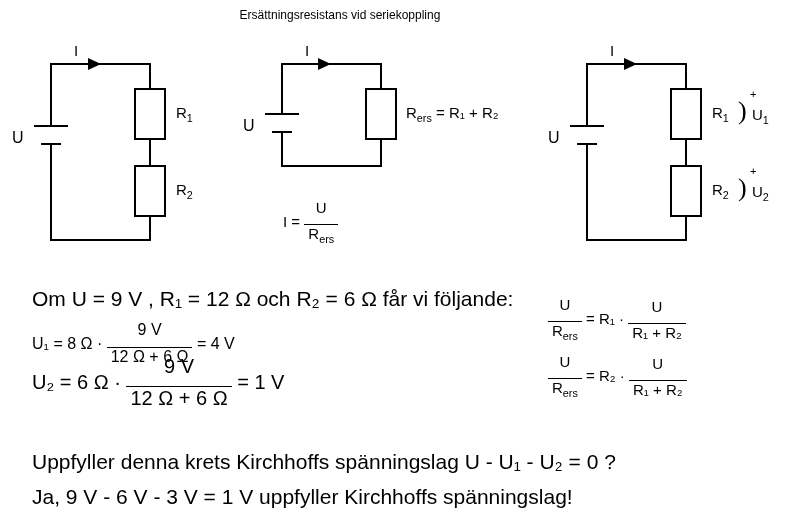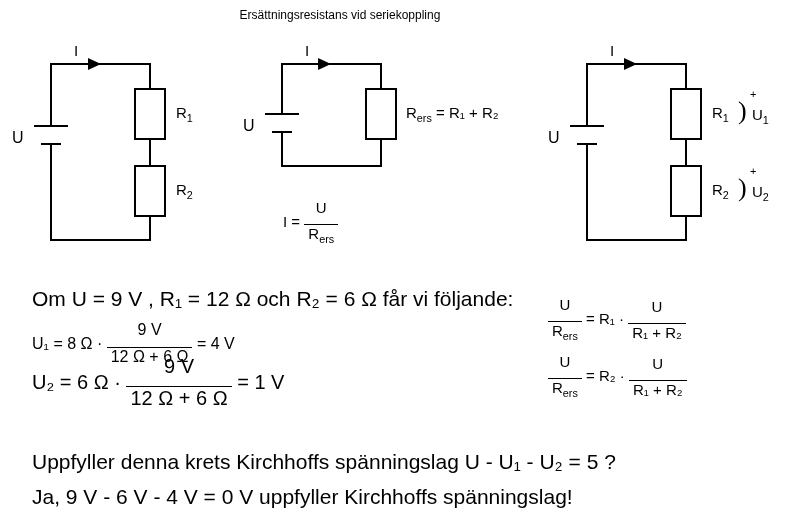--- a/index.html
+++ b/index.html
@@ -193,14 +193,14 @@
     <span class="num">U</span>
     <span class="den"><span>R</span><sub>ers</sub></span>
   </span>
   <span>= R₂ ·</span>
   <span class="frac">
     <span class="num">U</span>
     <span class="den">R₁ + R₂</span>
   </span>
 </div>
 
-<div class="text-line" style="left:32px; top:450px;">Uppfyller denna krets Kirchhoffs spänningslag   U - U₁ - U₂ = 5 ?</div>
-<div class="text-line" style="left:32px; top:485px;">Ja, 9 V - 6 V - 4 V = 0 V  uppfyller Kirchhoffs spänningslag!</div>
+<div class="text-line" style="left:32px; top:450px;">Uppfyller denna krets Kirchhoffs spänningslag   U - U₁ - U₂ = 0 ?</div>
+<div class="text-line" style="left:32px; top:485px;">Ja, 9 V - 6 V - 3 V = 1 V  uppfyller Kirchhoffs spänningslag!</div>
 
 </body></html>

